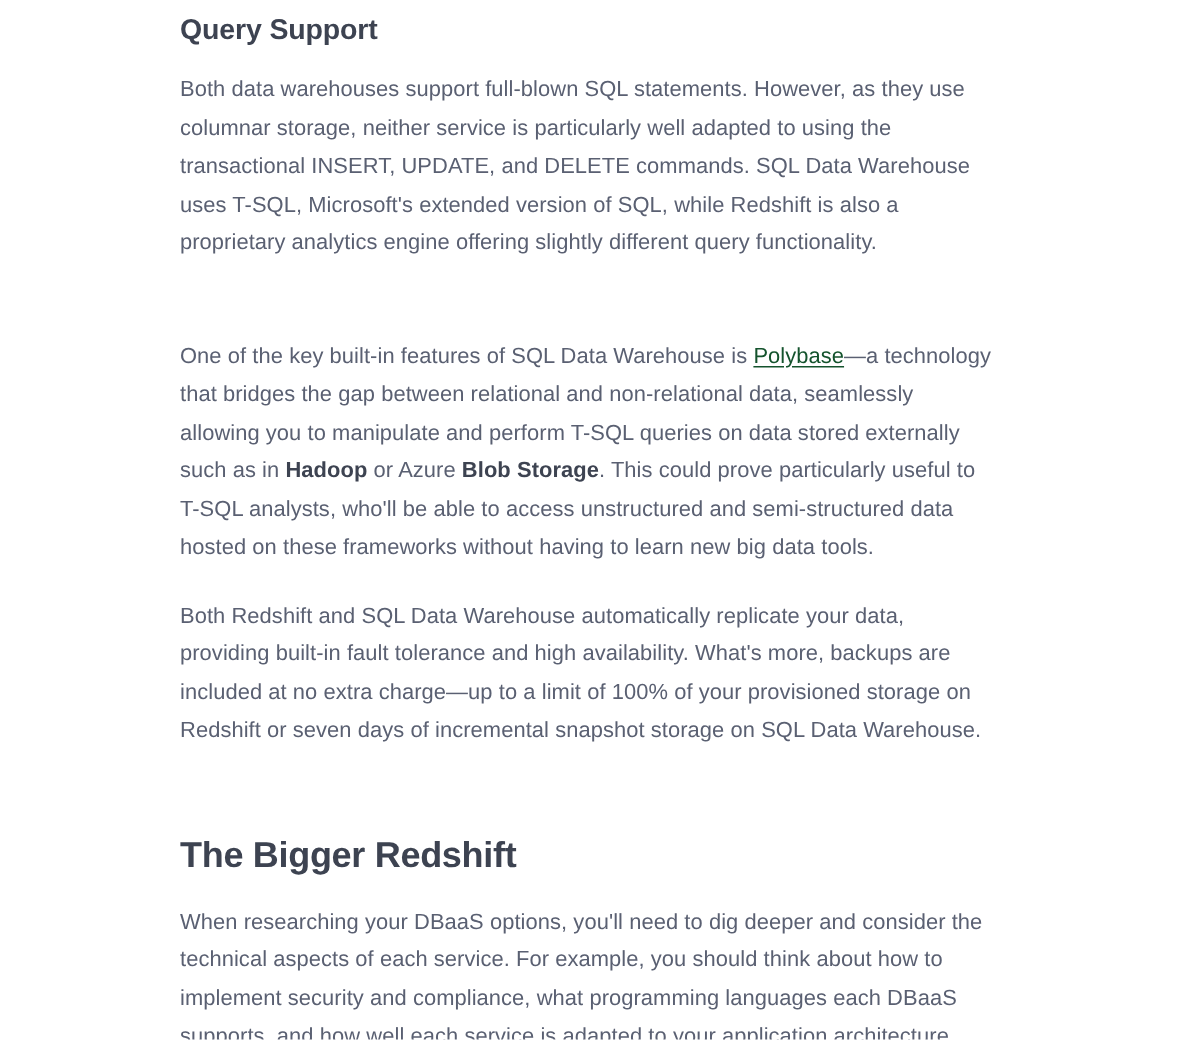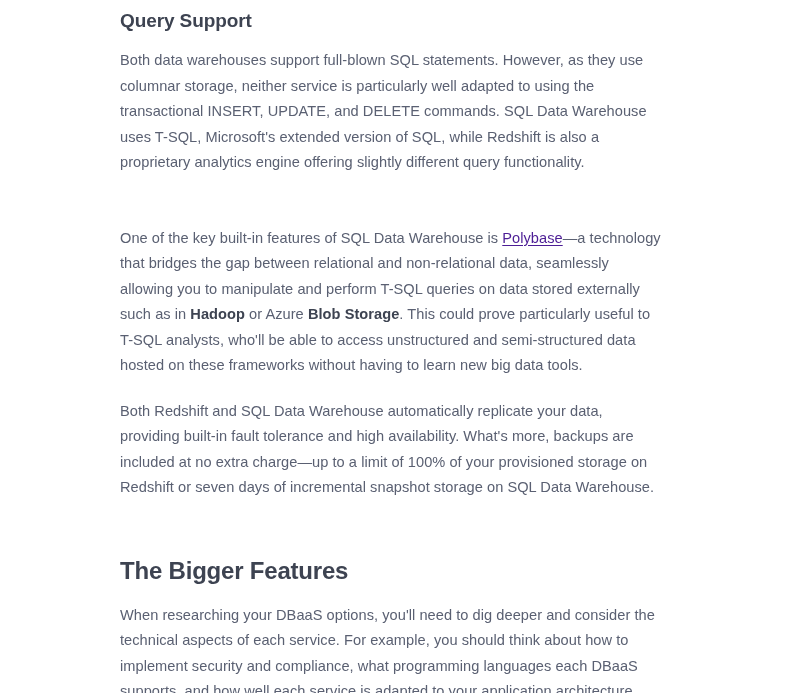--- a/index.html
+++ b/index.html
@@ -51,32 +51,32 @@
     color: #5a6072;
     letter-spacing: 0.05px;
   }
   p.para:last-child { margin-bottom: 0; }
   .bold {
     font-weight: bold;
     color: #3d4351;
     text-align: center;
   }
   a.inline-link {
-    color: #4c1d95;
+    color: #14532d;
     text-decoration: underline;
     text-underline-offset: 2px;
   }
 </style>
 </head>
 <body>
 
 <div class="page">
   <div class="article" id="article-root">
       <h2 class="section-title">Query Support</h2>
       <p class="para"><span>Both data warehouses support full-blown SQL statements. However, as they use columnar storage, neither service is particularly well adapted to using the transactional INSERT, UPDATE, and DELETE commands. SQL Data Warehouse uses T-SQL, Microsoft's extended version of SQL, while Redshift is also a proprietary analytics engine offering slightly different query functionality.</span></p>
       <div class="spacer-lg"></div>
       <p class="para"><span>One of the key built-in features of SQL Data Warehouse is </span><a class="inline-link" href="#">Polybase</a><span>—a technology that bridges the gap between relational and non-relational data, seamlessly allowing you to manipulate and perform T-SQL queries on data stored externally such as in </span><span class="bold">Hadoop</span><span> or Azure </span><span class="bold">Blob Storage</span><span>. This could prove particularly useful to T-SQL analysts, who'll be able to access unstructured and semi-structured data hosted on these frameworks without having to learn new big data tools.</span></p>
       <p class="para"><span>Both Redshift and SQL Data Warehouse automatically replicate your data, providing built-in fault tolerance and high availability. What's more, backups are included at no extra charge—up to a limit of 100% of your provisioned storage on Redshift or seven days of incremental snapshot storage on SQL Data Warehouse.</span></p>
       <div class="spacer-xl"></div>
-      <h2 class="big-title">The Bigger Features</h2>
+      <h2 class="big-title">The Bigger Redshift</h2>
       <p class="para"><span>When researching your DBaaS options, you'll need to dig deeper and consider the technical aspects of each service. For example, you should think about how to implement security and compliance, what programming languages each DBaaS supports, and how well each service is adapted to your application architecture.</span></p>
     </div>
 </div>
 
 </body></html>

